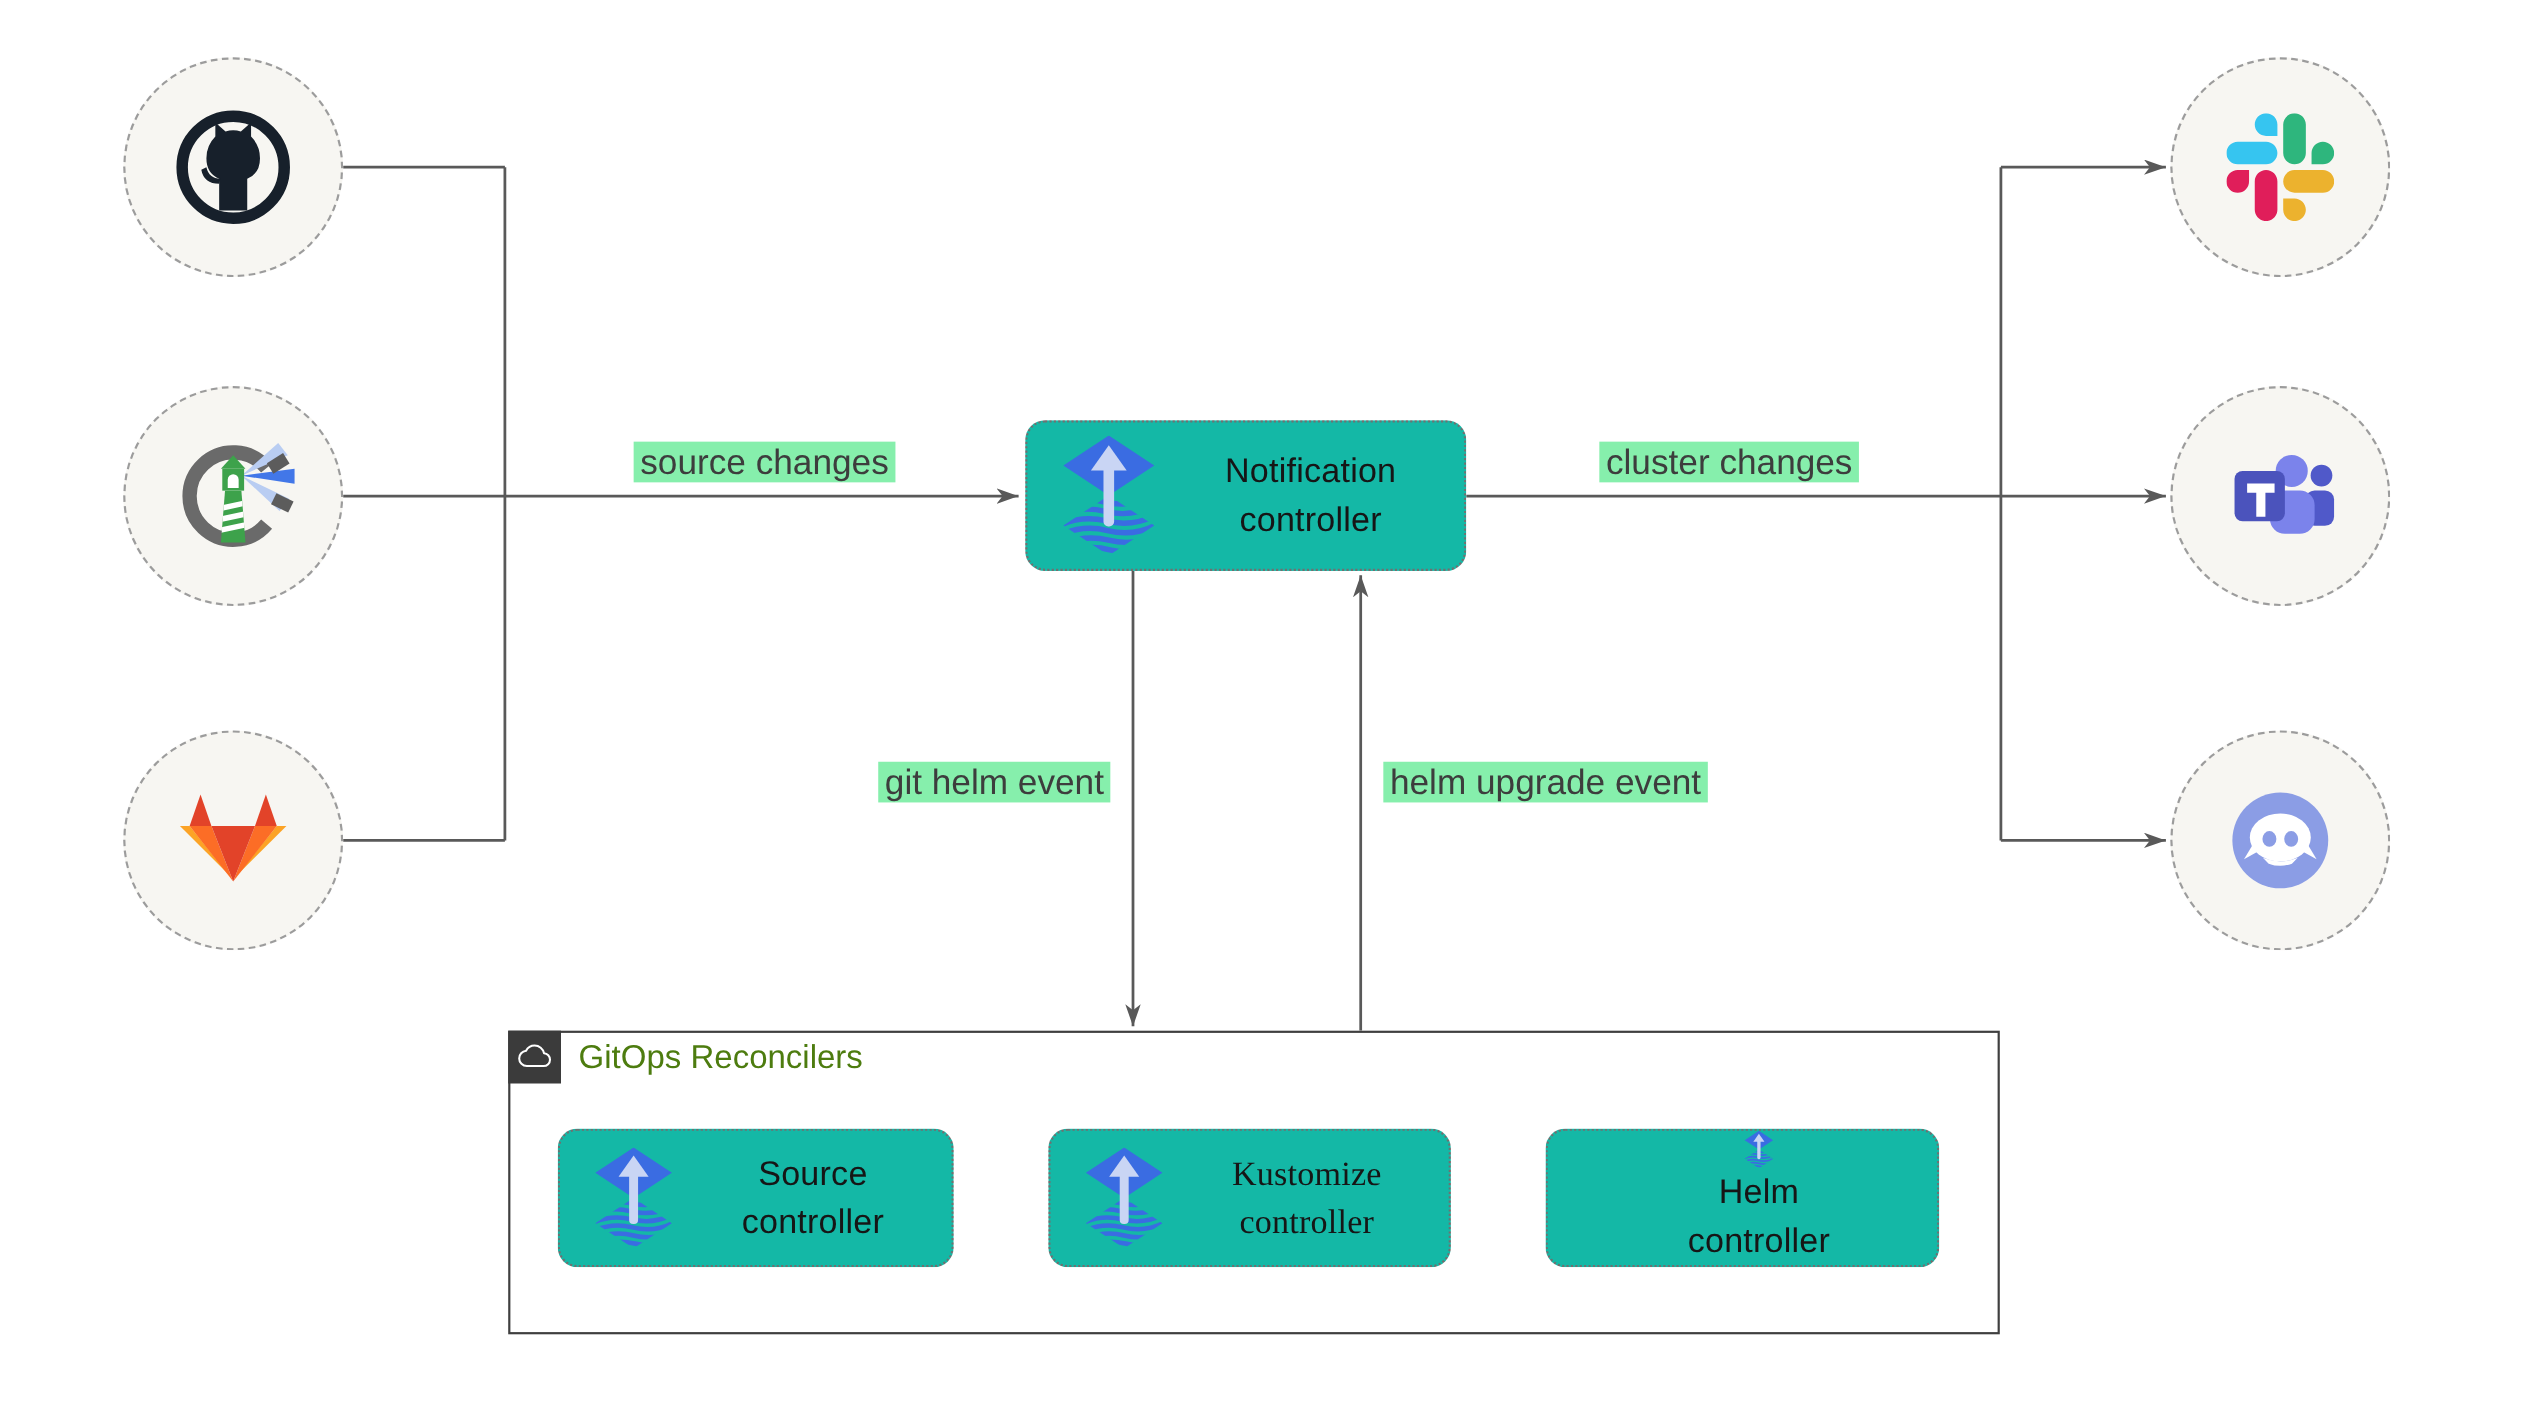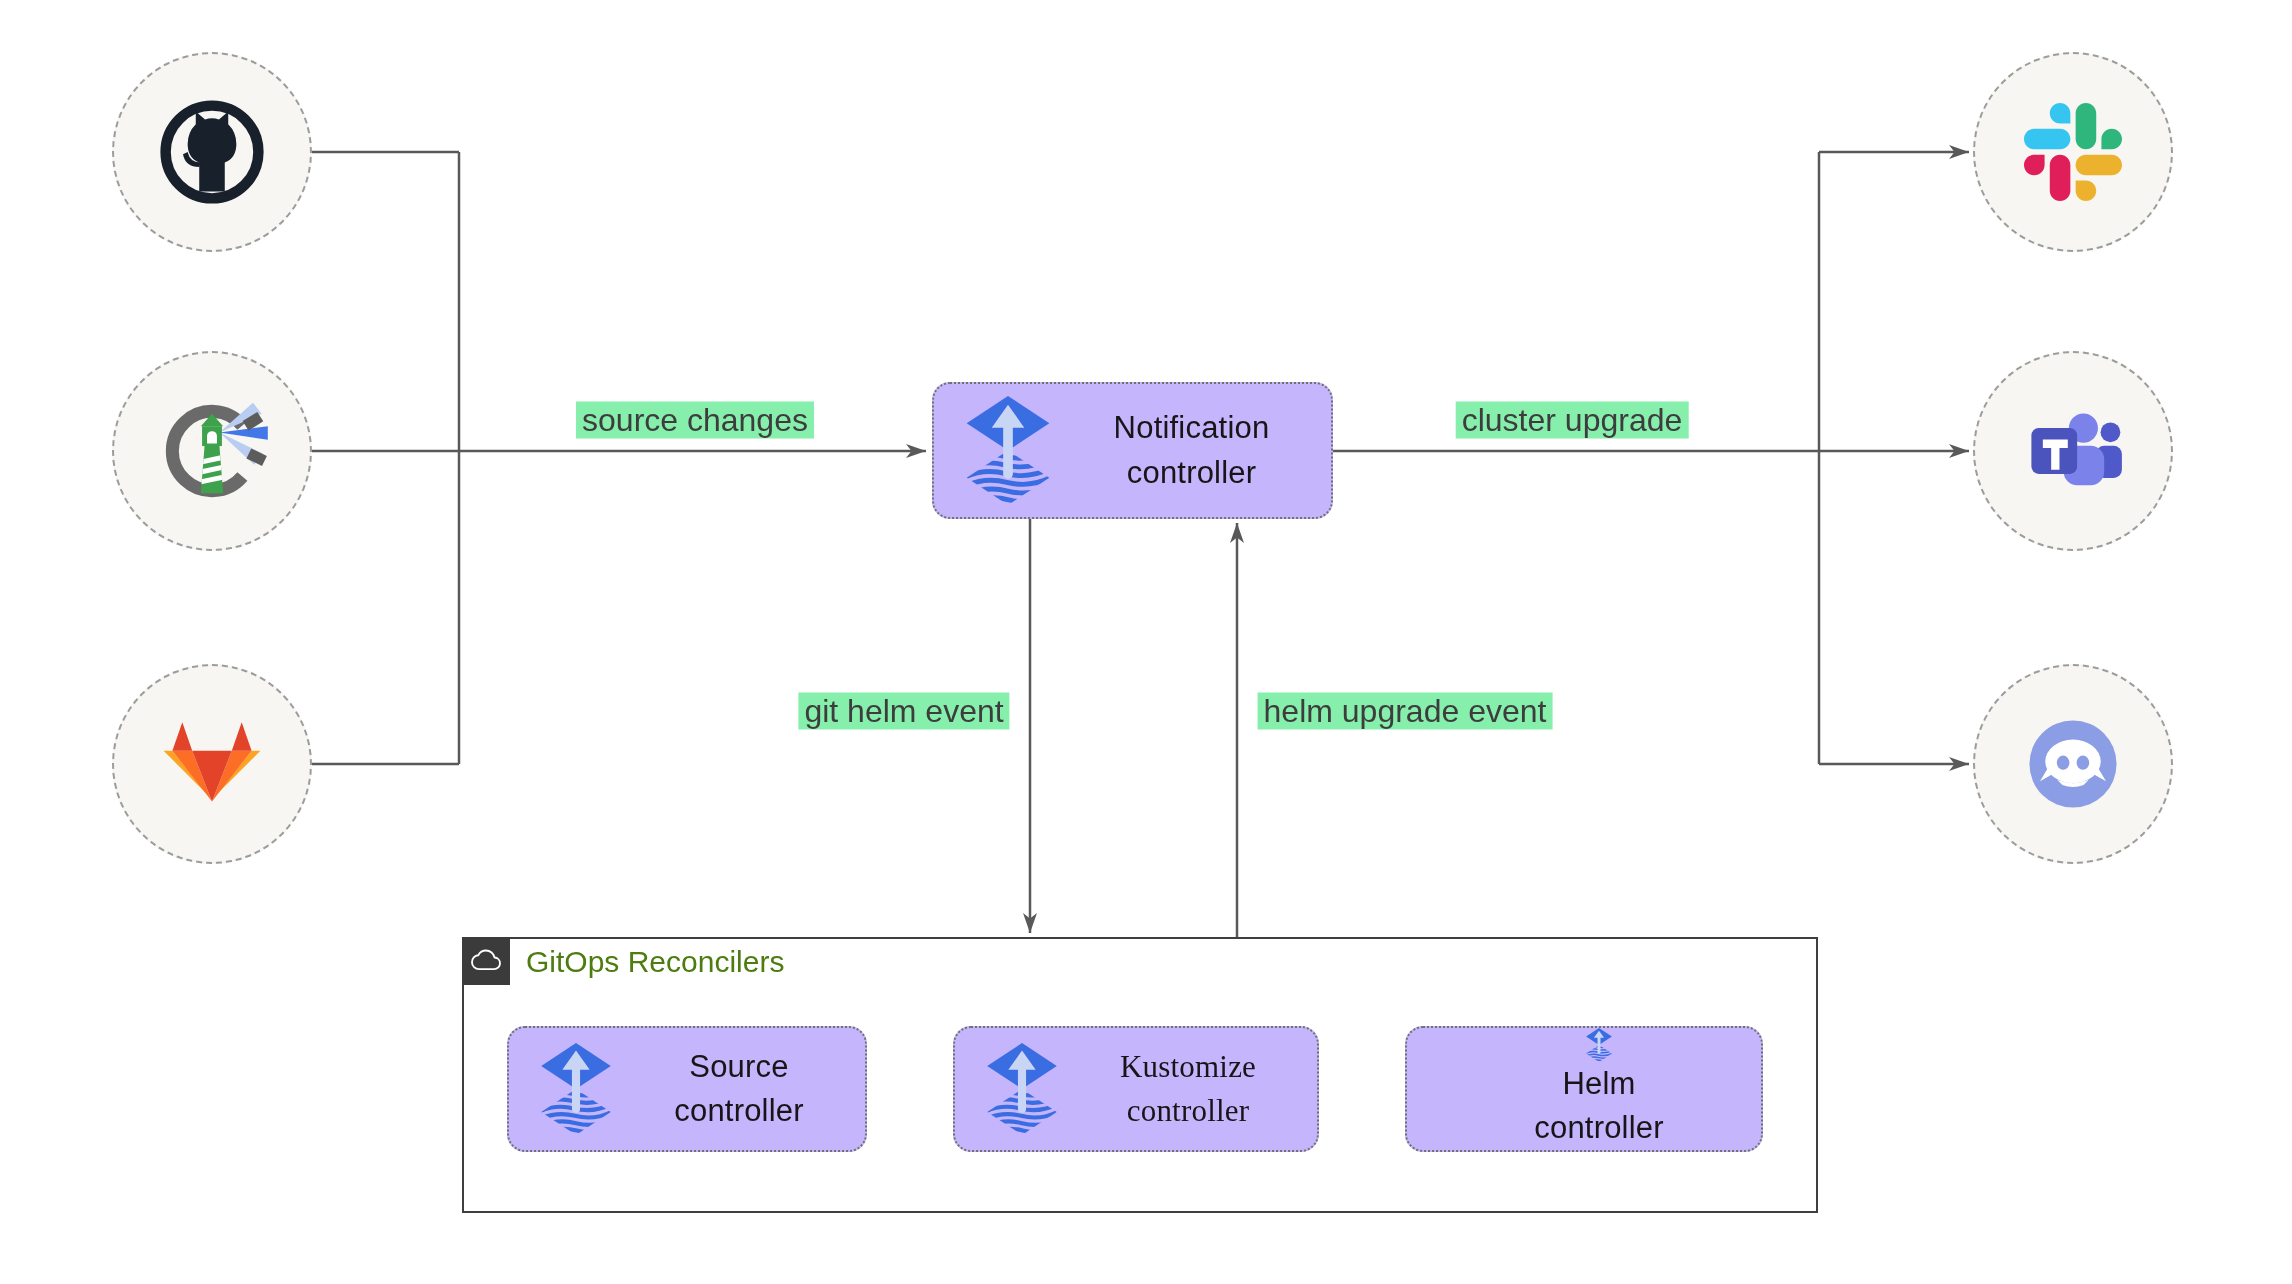--- a/index.html
+++ b/index.html
@@ -7,21 +7,21 @@
     position:relative;width:2292px;height:1284px;background:#ffffff;
     font-family:"Liberation Sans",sans-serif;overflow:hidden;
   }
   svg.wires{position:absolute;left:0;top:0;width:2292px;height:1284px;}
   .circle-node{
     position:absolute;width:200px;height:200px;border-radius:50%;
     background:#f7f6f2;border:2px dashed #9c9c9c;box-sizing:border-box;
     display:flex;align-items:center;justify-content:center;
   }
   .ctrl-box{
-    position:absolute;background:#c4b5fd;border:2px dotted #707070;border-radius:18px;
+    position:absolute;background:#14b8a6;border:2px dotted #707070;border-radius:18px;
     box-sizing:border-box;display:flex;align-items:center;padding-left:30px;
   }
   .ctrl-label{
     flex:1;text-align:center;font-size:31px;line-height:1.42;color:#161616;
     white-space:pre-line;letter-spacing:0.2px;
   }
   .edge-label{
     position:absolute;transform:translate(-50%,-50%);font-size:32px;color:#3d3d3d;
     white-space:nowrap;background:#86efac;padding:0 6px;
   }
@@ -135,21 +135,21 @@
 
   <div class="ctrl-box" style="left:932px;top:382px;width:401px;height:137px;">
     <svg width="88" height="109" viewBox="0 0 100 124">
       <use href="#flux-sym"></use>
     </svg>
     <div class="ctrl-label">Notification
 controller</div>
   </div>
 
   <div class="edge-label" style="left:695px;top:420px;">source changes</div>
-  <div class="edge-label" style="left:1572px;top:420px;">cluster upgrade</div>
+  <div class="edge-label" style="left:1572px;top:420px;">cluster changes</div>
   <div class="edge-label" style="left:904px;top:711px;">git helm event</div>
   <div class="edge-label" style="left:1405px;top:711px;text-align:right;">helm upgrade event</div>
 
   <div class="circle-node" style="left:1973px;top:52px;">
     <svg width="98" height="98" viewBox="0 0 122.8 122.8">
       <path fill="#e01e5a" d="M25.8 77.6c0 7.1-5.8 12.9-12.9 12.9S0 84.7 0 77.6s5.8-12.9 12.9-12.9h12.9v12.9zM32.3 77.6c0-7.1 5.8-12.9 12.9-12.9s12.9 5.8 12.9 12.9v32.3c0 7.1-5.8 12.9-12.9 12.9s-12.9-5.8-12.9-12.9V77.6z"></path>
       <path fill="#36c5f0" d="M45.2 25.8c-7.1 0-12.9-5.8-12.9-12.9S38.1 0 45.2 0s12.9 5.8 12.9 12.9v12.9H45.2zM45.2 32.3c7.1 0 12.9 5.8 12.9 12.9s-5.8 12.9-12.9 12.9H12.9C5.8 58.1 0 52.3 0 45.2s5.8-12.9 12.9-12.9h32.3z"></path>
       <path fill="#2eb67d" d="M97 45.2c0-7.1 5.8-12.9 12.9-12.9s12.9 5.8 12.9 12.9-5.8 12.9-12.9 12.9H97V45.2zM90.5 45.2c0 7.1-5.8 12.9-12.9 12.9s-12.9-5.8-12.9-12.9V12.9C64.7 5.8 70.5 0 77.6 0s12.9 5.8 12.9 12.9v32.3z"></path>
       <path fill="#ecb22e" d="M77.6 97c7.1 0 12.9 5.8 12.9 12.9s-5.8 12.9-12.9 12.9-12.9-5.8-12.9-12.9V97h12.9zM77.6 90.5c-7.1 0-12.9-5.8-12.9-12.9s5.8-12.9 12.9-12.9h32.3c7.1 0 12.9 5.8 12.9 12.9s-5.8 12.9-12.9 12.9H77.6z"></path>
     </svg>

